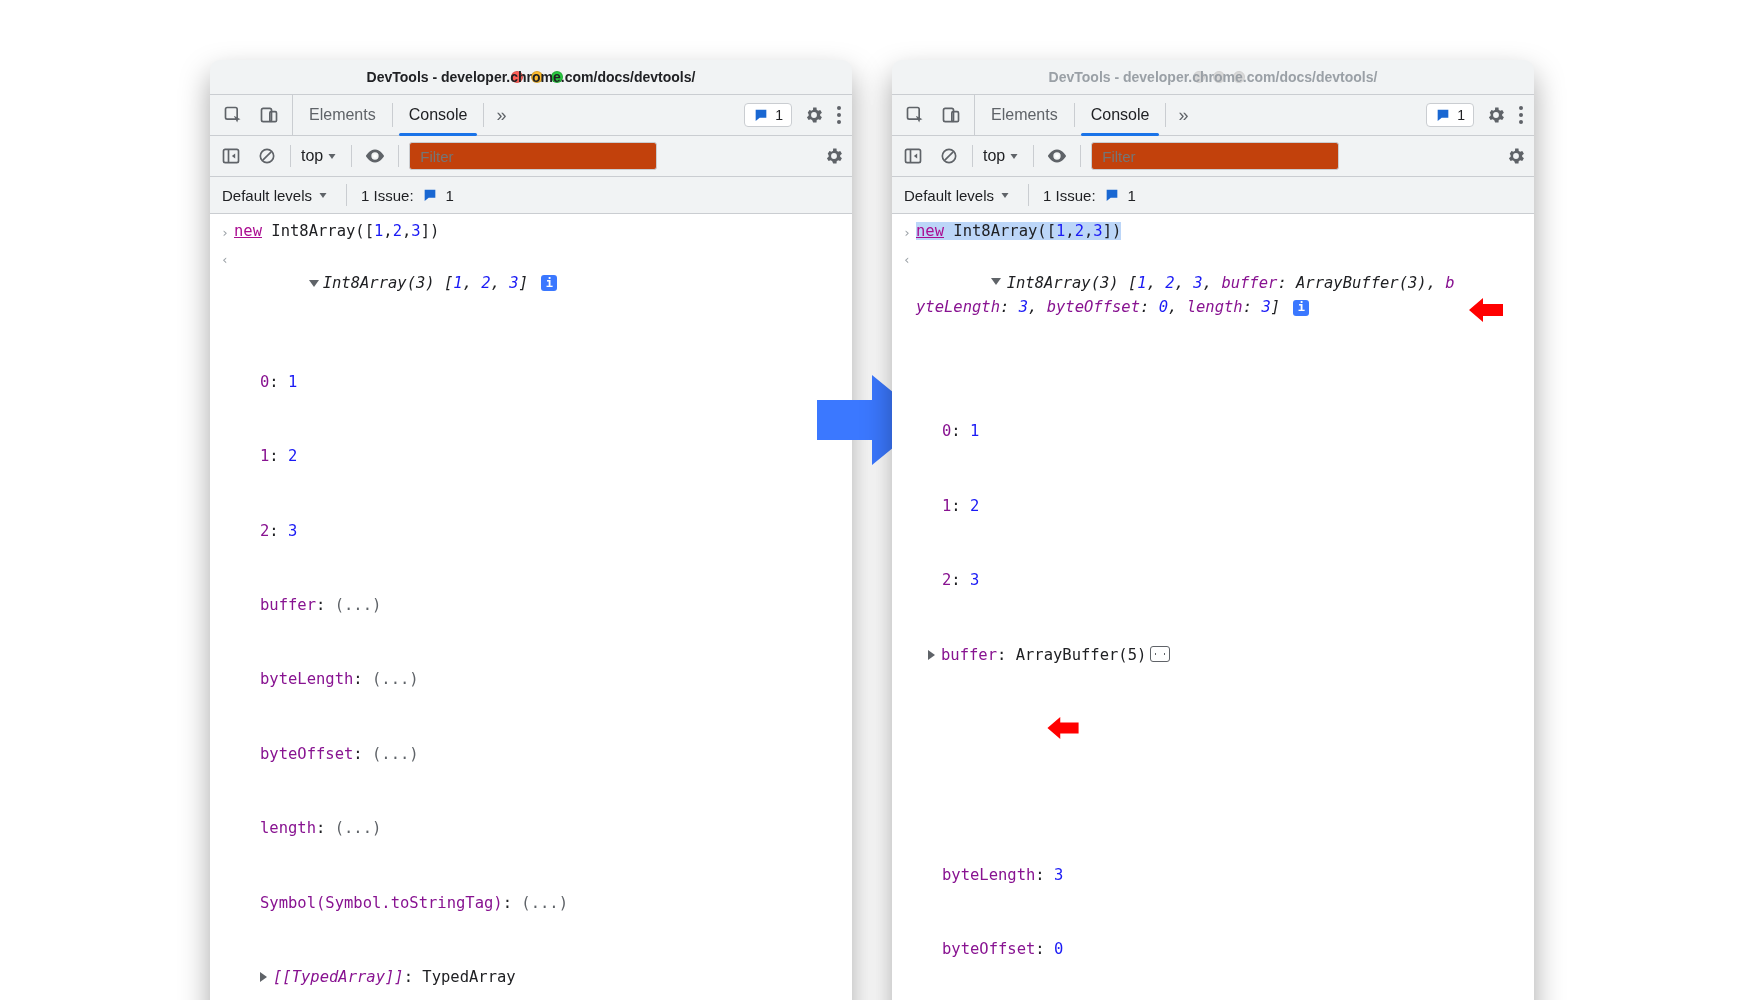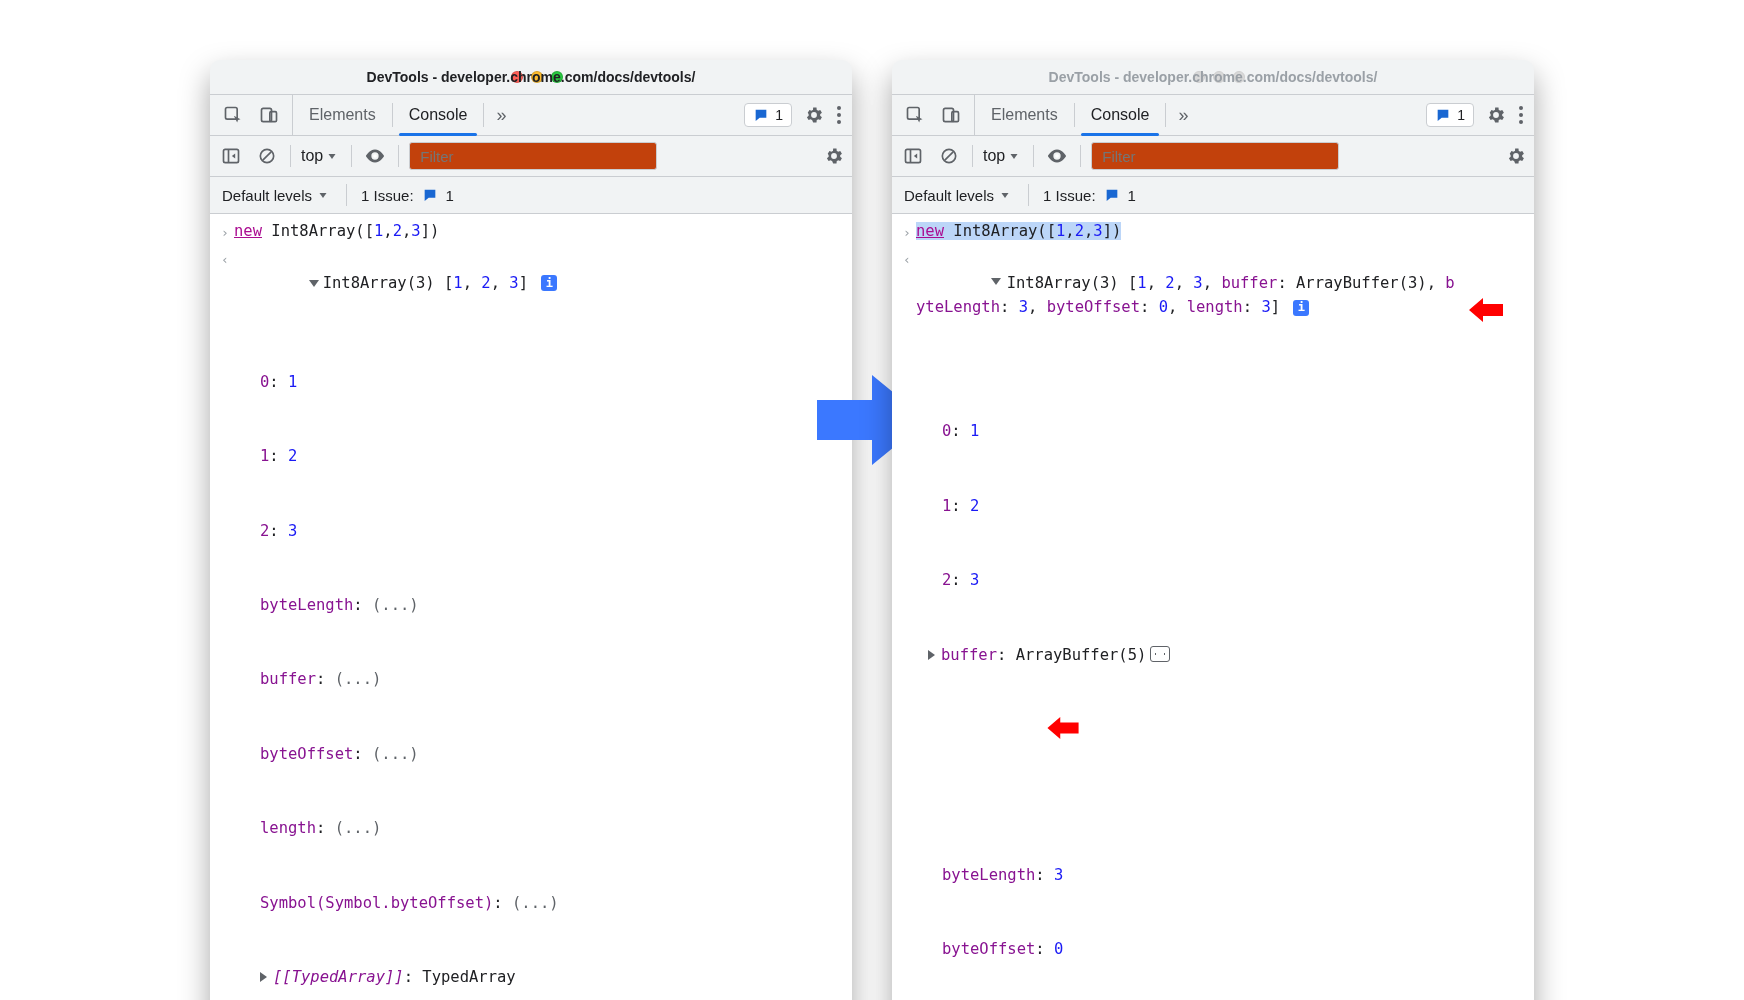--- a/index.html
+++ b/index.html
@@ -71,21 +71,21 @@
   .console{background:var(--console-bg);flex:1;font-family:ui-monospace,Menlo,Consolas,monospace;font-size:15.5px;line-height:1.6;padding:4px 0 20px;}
   .row{display:flex;align-items:flex-start;padding:1px 10px 1px 6px;}
   .gutter{width:18px;display:flex;justify-content:center;color:#9aa0a6;font-size:13px;padding-top:4px;user-select:none;}
   .content{flex:1;min-width:0;}
   .mono{white-space:pre-wrap;word-break:break-word;}
   .kw{color:var(--keyword);text-decoration:underline;}
   .num{color:var(--blue-num);}
   .prop{color:var(--purple);text-align:center;}
   .it{font-style:italic;}
   .gray{color:#5f6368;}
-  .summary{}
+  .summary{font-style:italic;}
   .info-badge{display:inline-flex;align-items:center;justify-content:center;width:16px;height:16px;border-radius:3px;background:var(--info-blue);color:#fff;font-style:normal;font-weight:700;font-size:12px;vertical-align:middle;margin-left:4px;}
   .mem-badge{display:inline-flex;align-items:center;justify-content:center;width:18px;height:14px;border:1.6px solid #5f6368;border-radius:3px;vertical-align:middle;margin-left:4px;position:relative;top:-1px;}
   .mem-badge::before{content:"";position:absolute;width:8px;height:2px;border-left:1.6px solid #5f6368;border-right:1.6px solid #5f6368;}
   .tri{display:inline-block;width:0;height:0;vertical-align:middle;margin-right:4px;}
   .tri.down{border-left:5px solid transparent;border-right:5px solid transparent;border-top:7px solid #5f6368;}
   .tri.right{border-top:5px solid transparent;border-bottom:5px solid transparent;border-left:7px solid #5f6368;margin-right:6px;}
   .tree{padding-left:26px;}
   .tree .line{padding-left:0;}
   .red-arrow{display:inline-block;vertical-align:middle;margin-left:6px;}
   .sel{background:#bcd6f8;}
@@ -213,25 +213,25 @@
       <div class="content mono"><span class="kw">new</span> Int8Array([<span class="num">1</span>,<span class="num">2</span>,<span class="num">3</span>])</div>
     </div>
     <div class="row">
       <div class="gutter">‹</div>
       <div class="content mono">
         <span class="tri down"></span><span class="summary"><span>Int8Array(3) </span>[<span class="num">1</span>, <span class="num">2</span>, <span class="num">3</span>]</span> <span class="info-badge">i</span>
         <div class="tree">
           <div class="line"><span class="prop">0</span>: <span class="num">1</span></div>
           <div class="line"><span class="prop">1</span>: <span class="num">2</span></div>
           <div class="line"><span class="prop">2</span>: <span class="num">3</span></div>
+          <div class="line"><span class="prop">buffer</span>: <span class="gray">(...)</span></div>
           <div class="line"><span class="prop">byteLength</span>: <span class="gray">(...)</span></div>
-          <div class="line"><span class="prop">buffer</span>: <span class="gray">(...)</span></div>
           <div class="line"><span class="prop">byteOffset</span>: <span class="gray">(...)</span></div>
           <div class="line"><span class="prop">length</span>: <span class="gray">(...)</span></div>
-          <div class="line"><span class="prop">Symbol(Symbol.byteOffset)</span>: <span class="gray">(...)</span></div>
+          <div class="line"><span class="prop">Symbol(Symbol.toStringTag)</span>: <span class="gray">(...)</span></div>
           <div class="line"><span class="tri right"></span><span class="prop it">[[TypedArray]]</span>: <span>TypedArray</span></div>
         </div>
       </div>
     </div>
 
   </div>
 </div>
 
 <div class="big-arrow">
   <svg width="110" height="100" viewBox="0 0 110 100">

